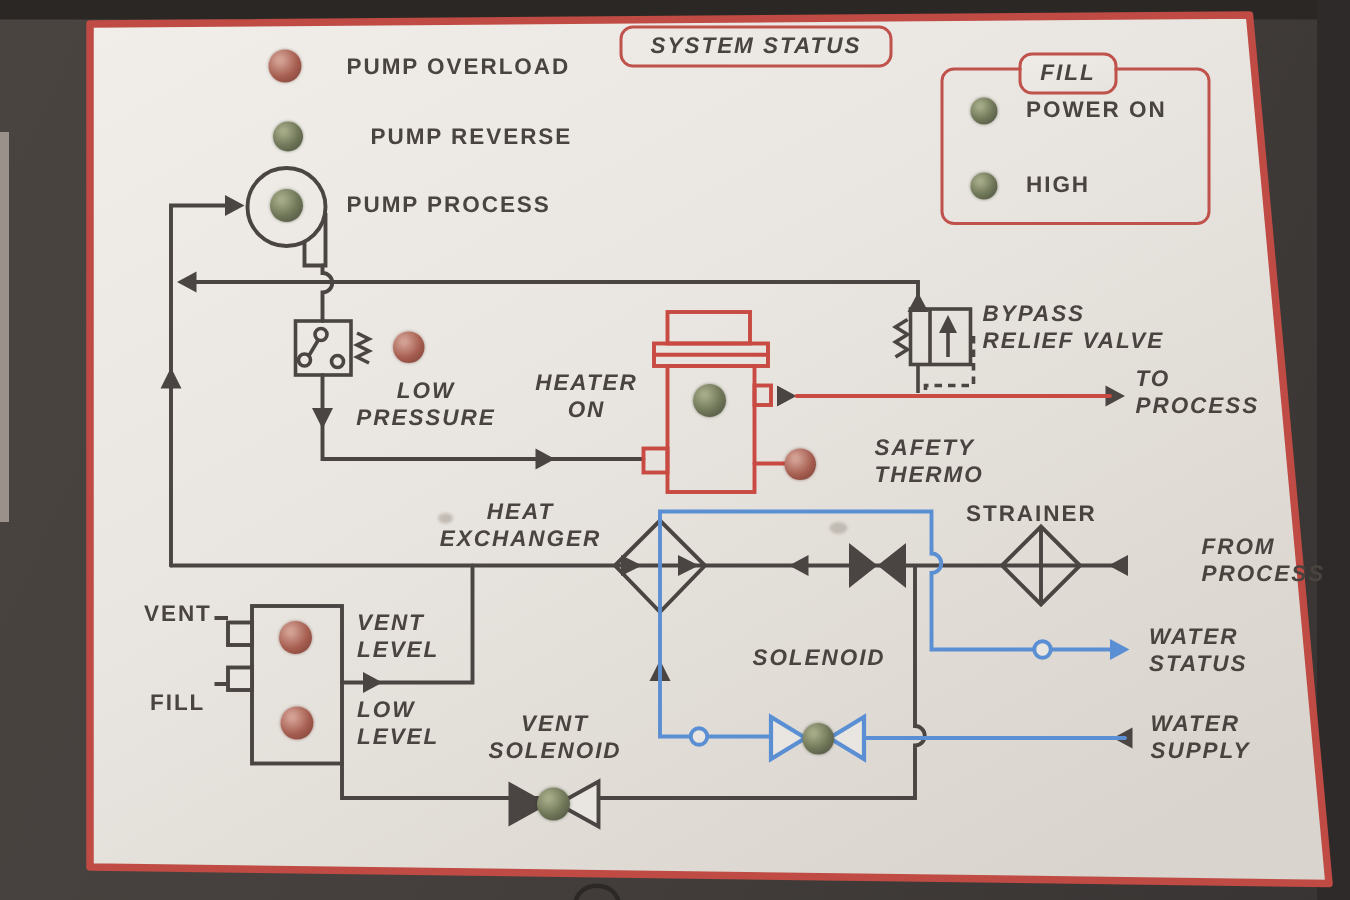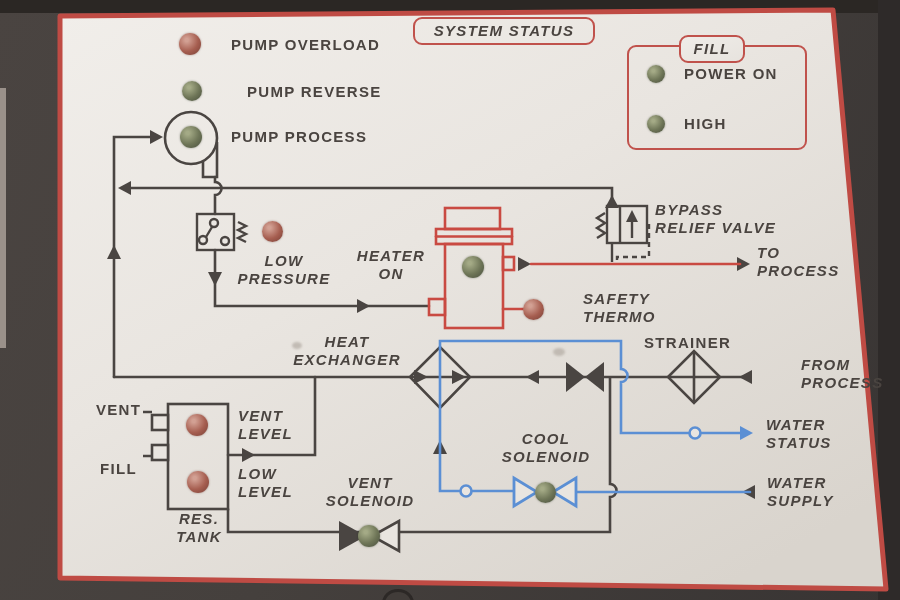--- a/index.html
+++ b/index.html
@@ -201,41 +201,36 @@
 </div>
 <div class="lbl" style="left:766px;top:416px;">
   <span>WATER</span>
       <span>STATUS</span>
 </div>
 <div class="lbl" style="left:767px;top:474px;">
   <span>WATER</span>
       <span>SUPPLY</span>
 </div>
 <div class="lbl center" style="left:486px;top:430px;width:120px;">
-  <span>COOL</span>
       <span>SOLENOID</span>
 </div>
 <div class="lbl center" style="left:310px;top:474px;width:120px;">
   <span>VENT</span>
       <span>SOLENOID</span>
 </div>
 <div class="lbl" style="left:238px;top:407px;">
   <span>VENT</span>
       <span>LEVEL</span>
 </div>
 <div class="lbl" style="left:238px;top:465px;">
   <span>LOW</span>
       <span>LEVEL</span>
 </div>
 <div class="lbl" style="left:96px;top:401px;">VENT</div>
 <div class="lbl" style="left:100px;top:460px;">FILL</div>
-<div class="lbl center" style="left:154px;top:510px;width:90px;">
-  <span>RES.</span>
-      <span>TANK</span>
-</div>
 
 <div class="led red" style="left:179px;top:33px;width:22px;height:22px;"></div>
 <div class="led grn" style="left:182px;top:81px;width:20px;height:20px;"></div>
 <div class="led grn" style="left:180px;top:126px;width:22px;height:22px;"></div>
 <div class="led grn" style="left:647px;top:65px;width:18px;height:18px;"></div>
 <div class="led grn" style="left:647px;top:115px;width:18px;height:18px;"></div>
 <div class="led red" style="left:262px;top:221px;width:21px;height:21px;"></div>
 <div class="led grn" style="left:462px;top:256px;width:22px;height:22px;"></div>
 <div class="led red" style="left:523px;top:299px;width:21px;height:21px;"></div>
 <div class="led red" style="left:186px;top:414px;width:22px;height:22px;"></div>

